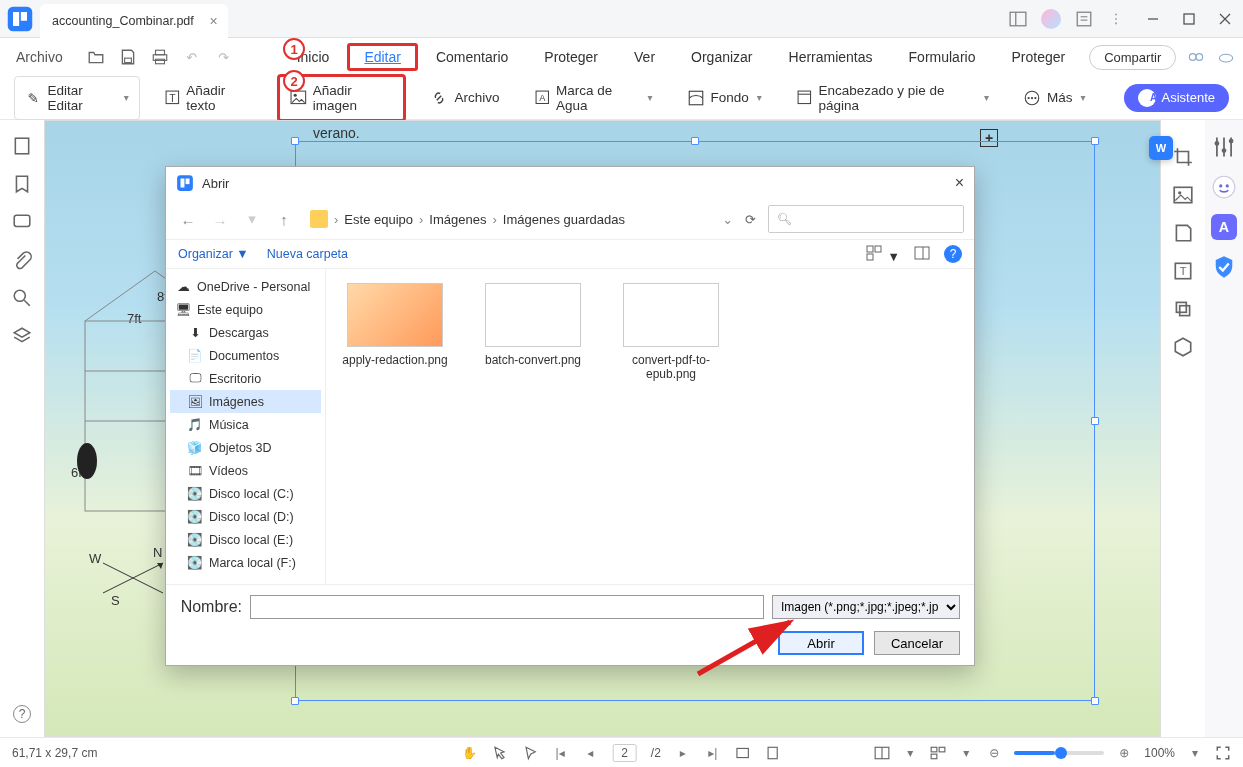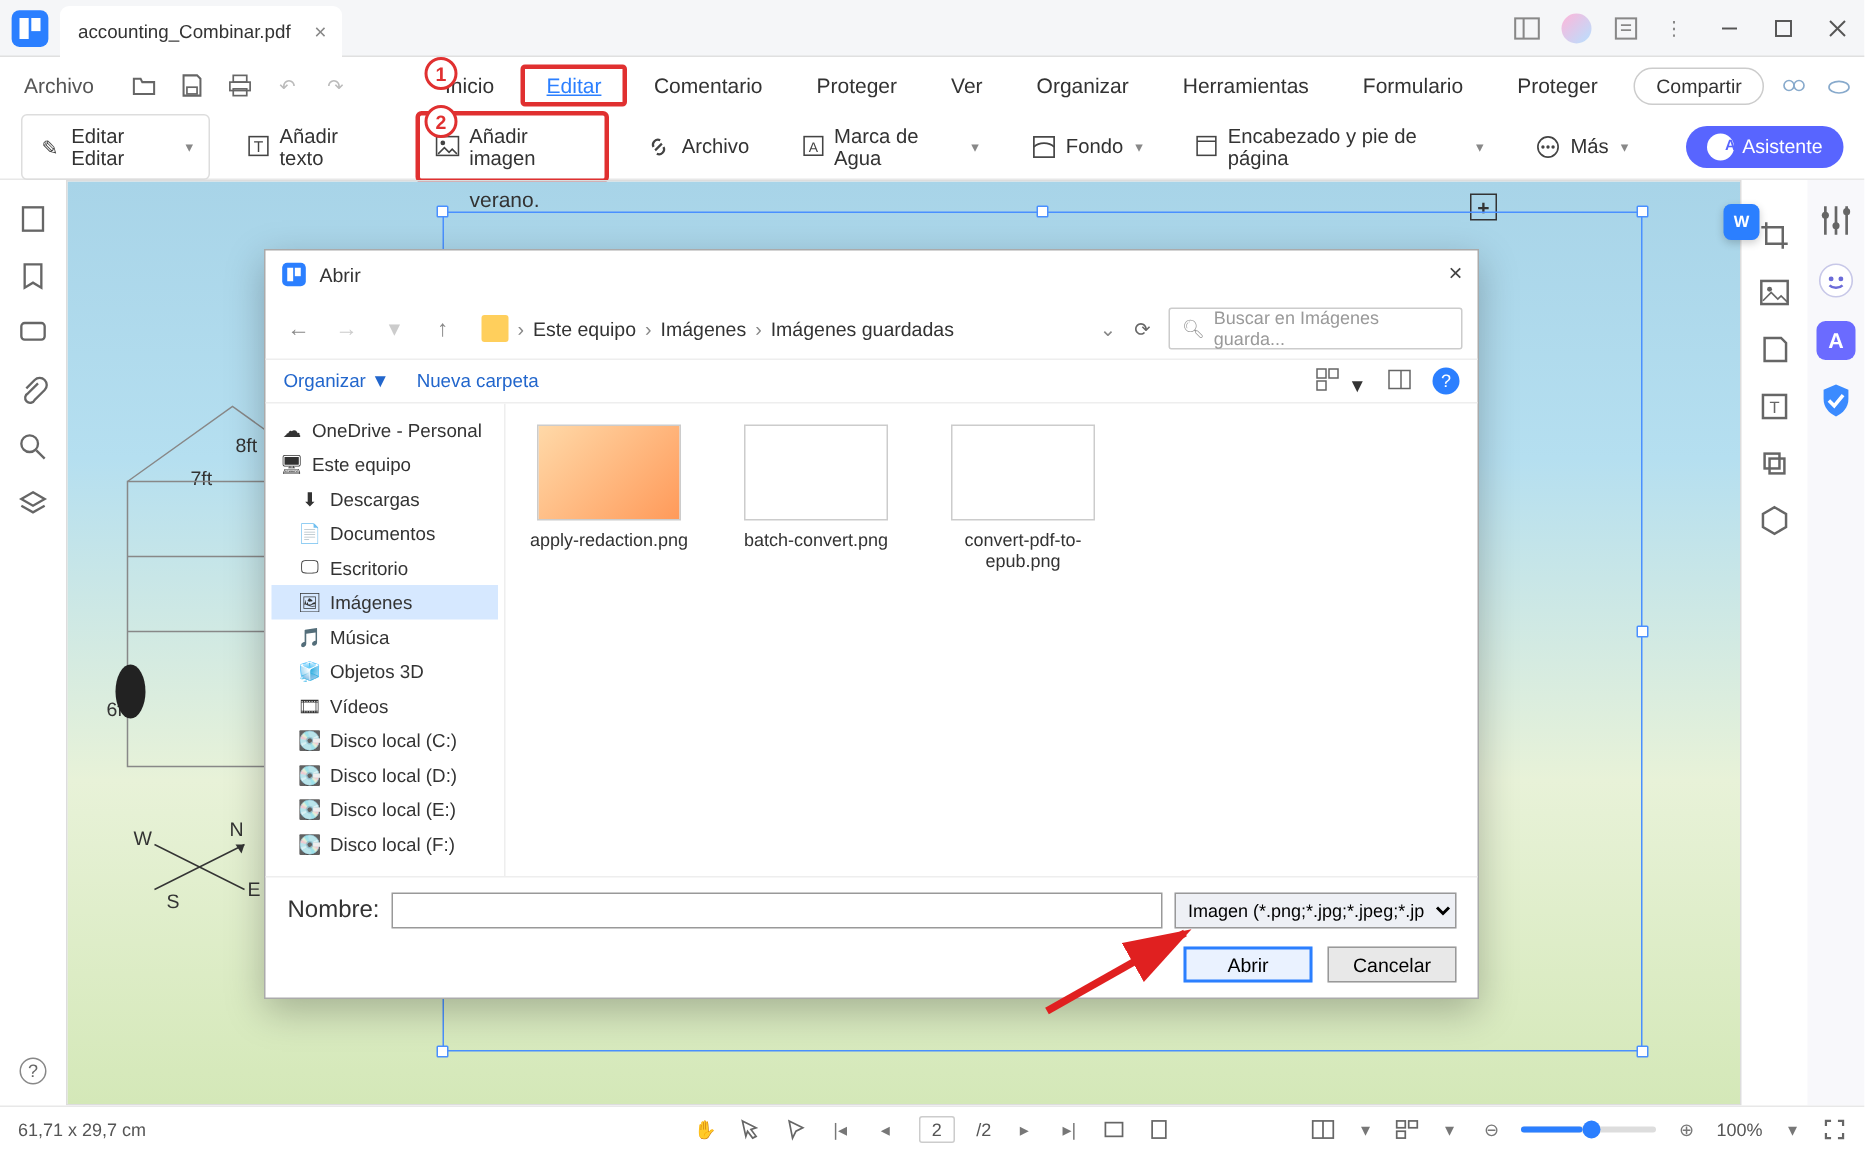--- a/index.html
+++ b/index.html
@@ -57,21 +57,21 @@
 .canvas { flex:1; background:linear-gradient(180deg,#a8d4e8 0%,#b5dff0 30%,#e8f2d8 65%,#d4e8b8 100%); position:relative; overflow:hidden; border:1px solid #ddd;}
 .canvas-inner{ position:absolute; inset:10px; }
 .verano{ position:absolute; top:-6px; left:258px; font-size:14px; color:#333;}
 .dim{position:absolute;font-size:13px;color:#333;}
 .compass{position:absolute;left:38px;bottom:110px;font-size:13px;}
 .selbox{position:absolute;border:1.5px solid #4a90ff;}
 .selhandle{position:absolute;width:8px;height:8px;background:#fff;border:1.5px solid #4a90ff;border-radius:1px;}
 .plusbox{position:absolute;top:-2px;right:152px;width:18px;height:18px;border:1.5px solid #333;display:flex;align-items:center;justify-content:center;font-size:14px;font-weight:bold;}
 
 
-.dialog{ position:absolute; left:176px; top:166px; width:810px; height:500px; background:#fff; border:1px solid #aaa; box-shadow:0 8px 24px rgba(0,0,0,.25); z-index:100; display:flex; flex-direction:column;}
+.dialog{ position:absolute; left:165px; top:166px; width:810px; height:500px; background:#fff; border:1px solid #aaa; box-shadow:0 8px 24px rgba(0,0,0,.25); z-index:100; display:flex; flex-direction:column;}
 .dlg-title{ height:32px; display:flex; align-items:center; padding:0 10px; font-size:13px;}
 .dlg-title .dic{width:18px;height:18px;margin-right:8px;}
 .dlg-title .dclose{margin-left:auto;font-size:16px;color:#444;cursor:pointer;}
 .dlg-nav{ height:40px; display:flex; align-items:center; padding:0 10px; gap:8px;}
 .nav-arrow{width:24px;text-align:center;color:#888;font-size:15px;}
 .nav-arrow.dis{color:#ccc;}
 .crumb{display:flex;align-items:center;gap:6px;font-size:13px;margin-left:6px;}
 .crumb .folder-ic{width:18px;height:18px;background:#ffcf5c;border-radius:2px;}
 .crumb .sep{color:#888;}
 .crumb-drop{margin-left:auto;display:flex;align-items:center;gap:12px;}
@@ -460,21 +460,20 @@
       <span class="sep">›</span>
       <span>Imágenes</span>
       <span class="sep">›</span>
       <span>Imágenes guardadas</span>
     </div>
     <div class="crumb-drop">
       <span style="color:#888;">⌄</span>
       <span style="color:#666;">⟳</span>
       <div class="search-box">
         <span>🔍︎</span>
-        <span>Buscar en Imágenes guarda...</span>
       </div>
     </div>
   </div>
   <div class="dlg-toolbar">
     <span class="org"><span>Organizar</span> ▼</span>
     <span class="org">Nueva carpeta</span>
     <div class="right">
       <span><svg width="18" height="16" viewBox="0 0 18 16">
             <rect x="1" y="1" width="6" height="6" fill="none" stroke="#666"></rect>
             <rect x="9" y="1" width="6" height="6" fill="none" stroke="#666"></rect>
@@ -532,21 +531,21 @@
         <div class="tnode ind1">
           <span class="tic">💽</span>
           <span>Disco local (D:)</span>
         </div>
         <div class="tnode ind1">
           <span class="tic">💽</span>
           <span>Disco local (E:)</span>
         </div>
         <div class="tnode ind1">
           <span class="tic">💽</span>
-          <span>Disco local (F:)</span>
+          <span>Marca local (F:)</span>
         </div>
       </div>
     <div class="files" id="files">
         <div class="fitem">
           <div class="fthumb" style="background:linear-gradient(135deg,#ffd9a8,#ff9a5a);"></div>
           <div>apply-redaction.png</div>
         </div>
         <div class="fitem">
           <div class="fthumb" style="background:#fff;"></div>
           <div>batch-convert.png</div>

